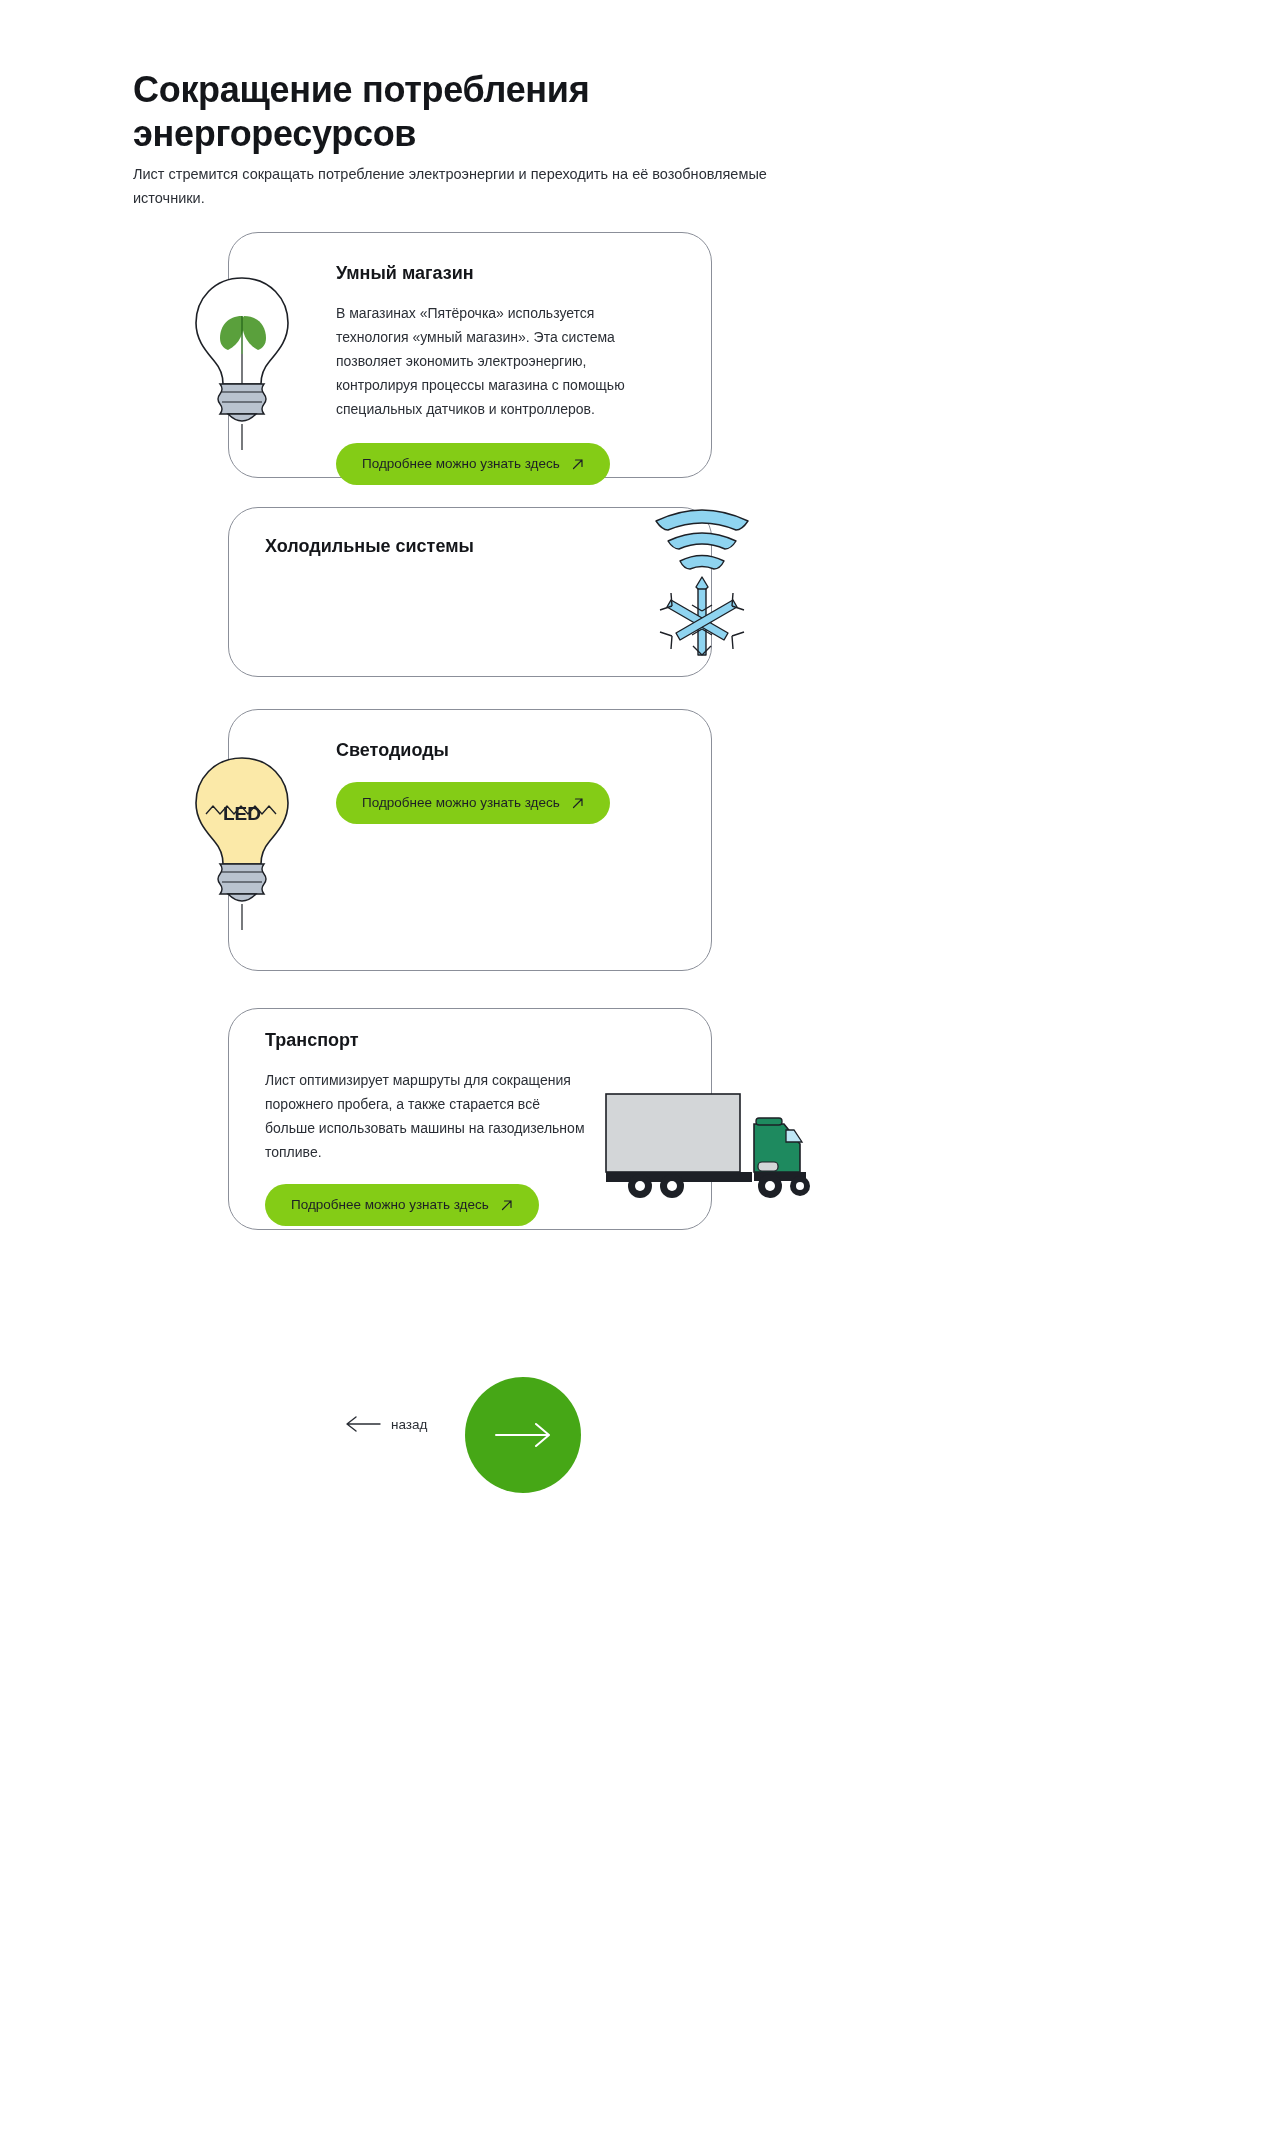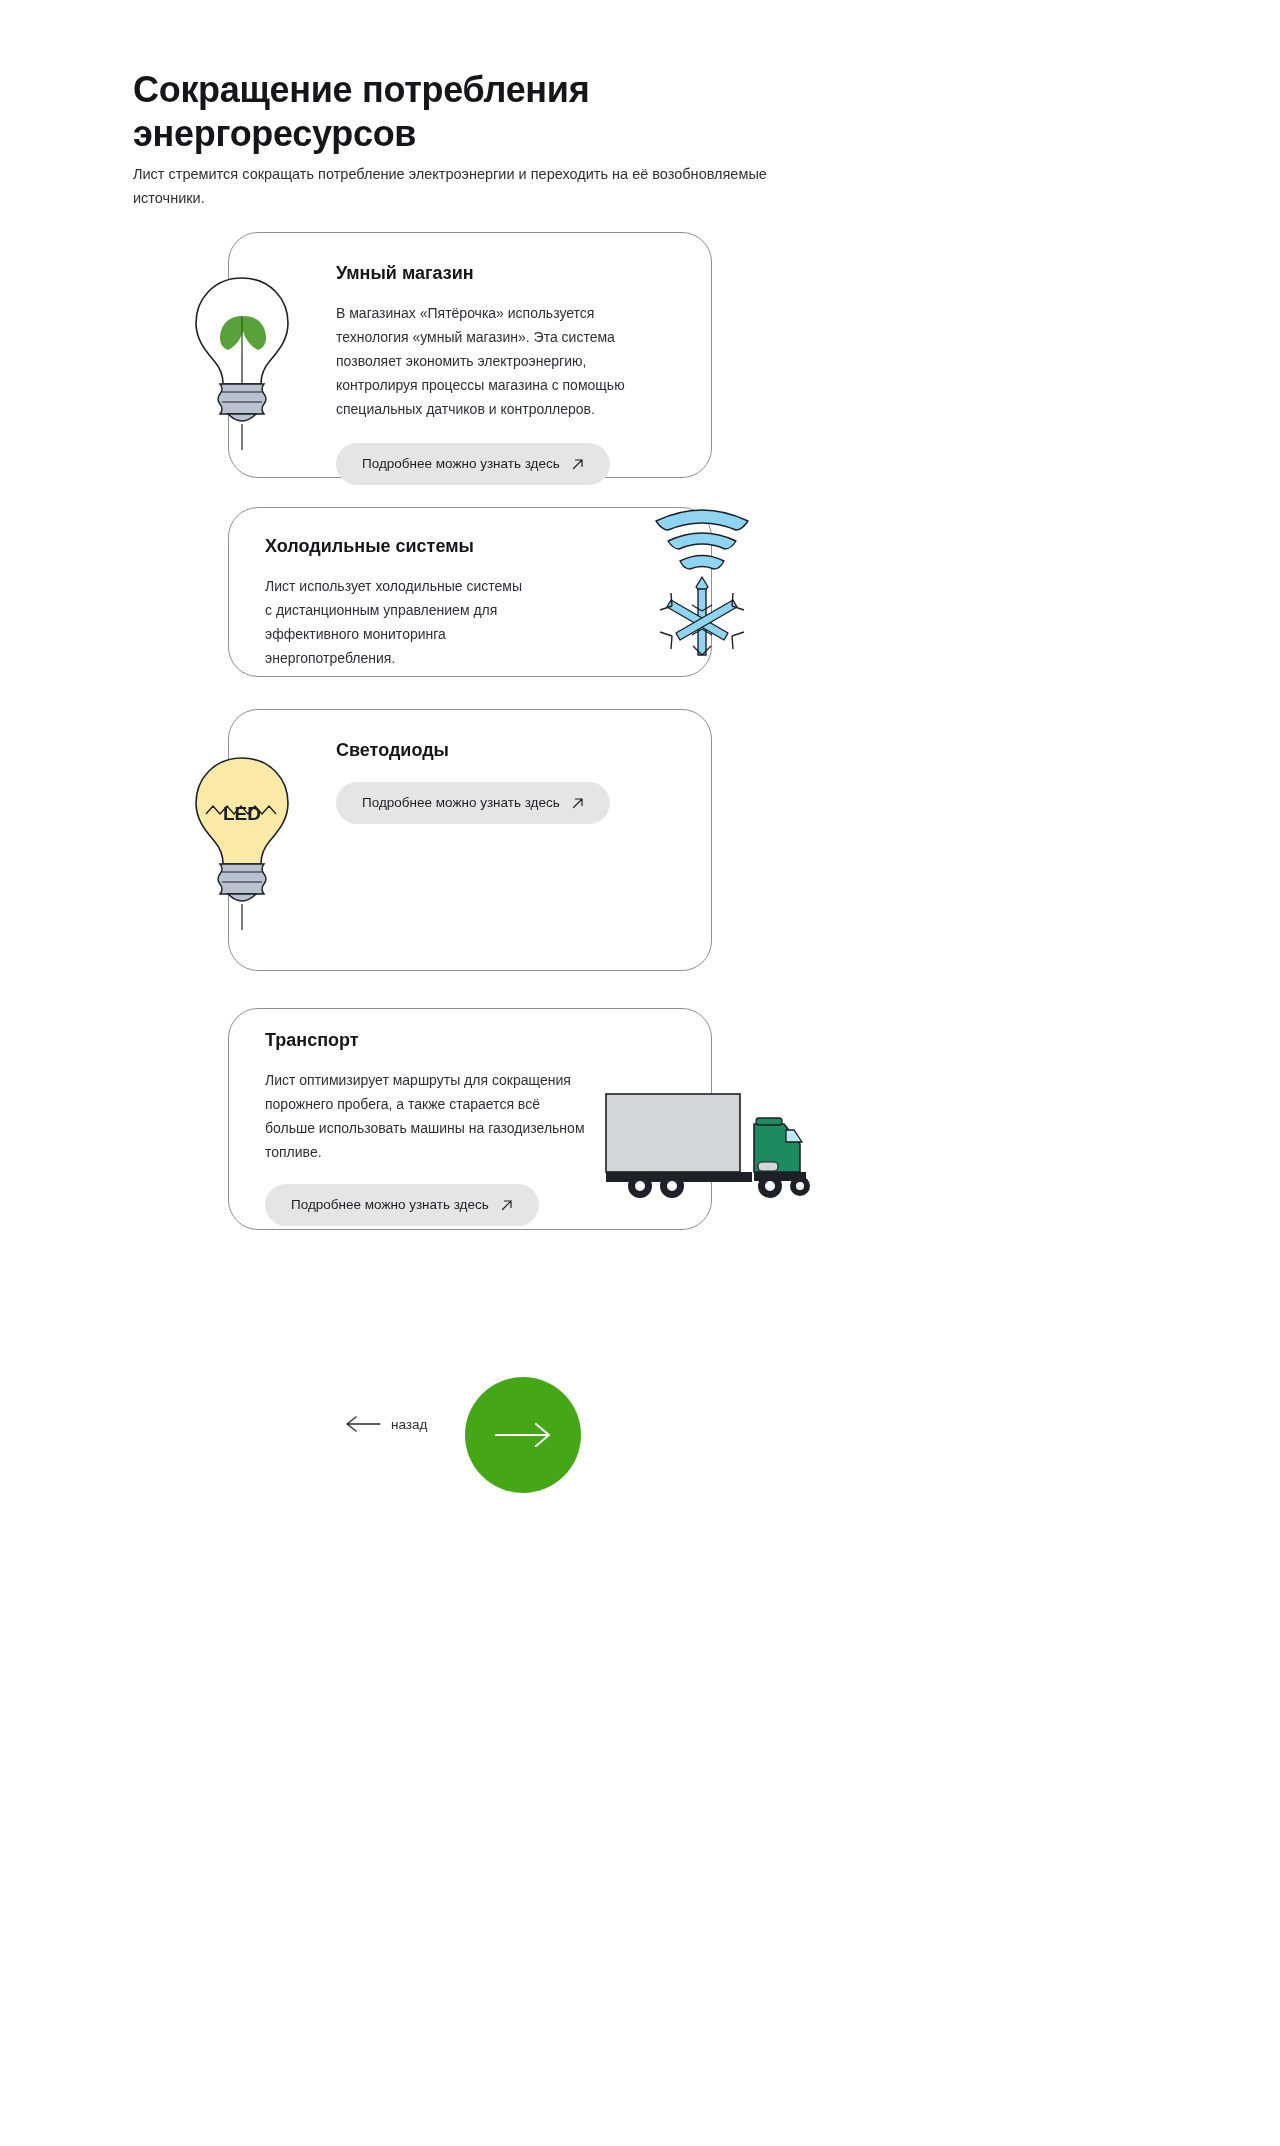--- a/index.html
+++ b/index.html
@@ -76,21 +76,21 @@
     line-height: 24px;
     color: #2b2f36;
     white-space: pre-line;
   }
 
   
   .pill {
     display: inline-flex;
     align-items: center;
     gap: 10px;
-    background: #e5e5e5;
+    background: #84cc16;
     border: none;
     border-radius: 24px;
     padding: 13px 24px 13px 26px;
     font-family: inherit;
     font-size: 13.5px;
     color: #1d2026;
     cursor: pointer;
     line-height: 1;
     white-space: nowrap;
   }
@@ -224,24 +224,20 @@
         <line x1="44" y1="130" x2="84" y2="130"></line>
       </g>
       <path d="M50 142 q14 14 28 0 z" fill="#b9c3cf" stroke="#1d2026" stroke-width="1.4"></path>
       <path d="M64 152 L64 178" stroke="#1d2026" stroke-width="1.2" fill="none"></path>
     </svg>
   </div>
 
   <div class="card" id="card-fridge">
     <div class="card-inner">
       <div class="card-title">Холодильные системы</div>
-      <div class="card-body">Лист использует холодильные системы
-с дистанционным управлением для
-эффективного мониторинга
-энергопотребления.</div>
     </div>
   </div>
 
   <div class="snowflake-wrap">
     <svg width="136" height="168" viewBox="0 0 136 168">
       <g stroke="#1d2026" stroke-width="1.4" fill="#8FD4F0" stroke-linejoin="round">
 
         <path d="M22 16 q46 -22 92 0 q-6 9 -12 9 q-34 -14 -68 0 q-6 0 -12 -9 z"></path>
         <path d="M34 36 q34 -16 68 0 q-5 8 -11 8 q-23 -10 -46 0 q-6 0 -11 -8 z"></path>
         <path d="M46 56 q22 -11 44 0 q-4 8 -10 8 q-12 -5 -24 0 q-6 0 -10 -8 z"></path>

